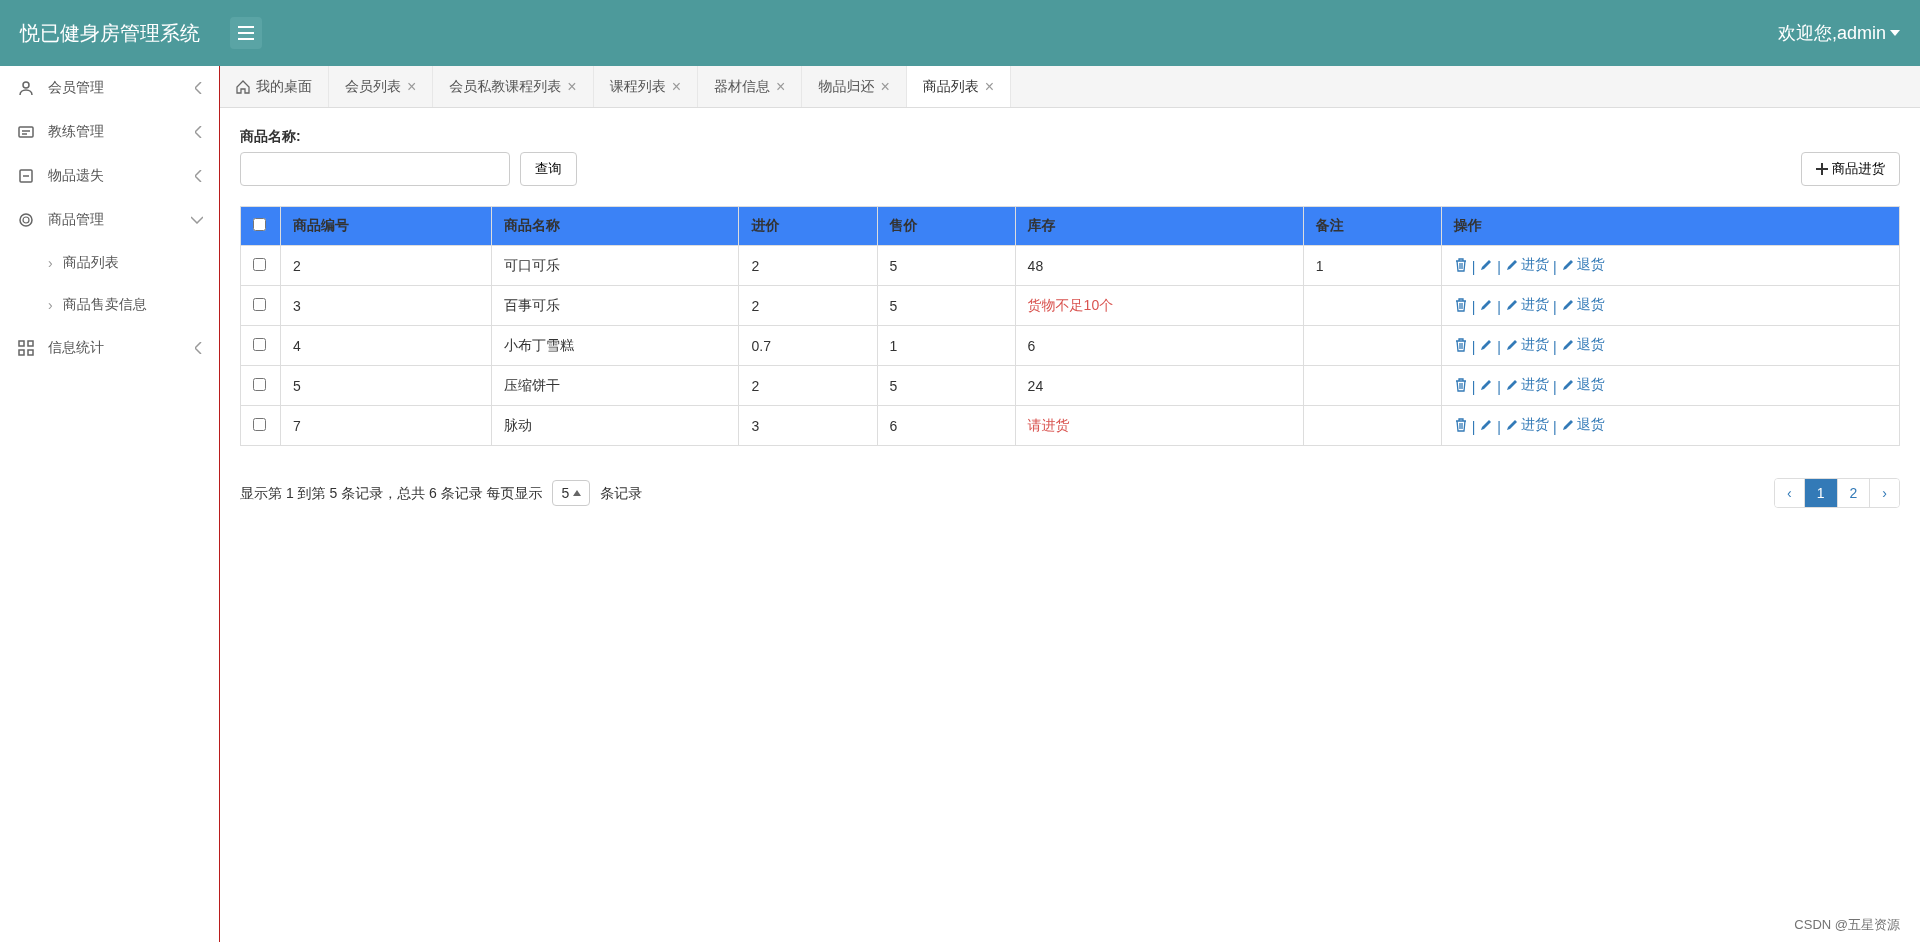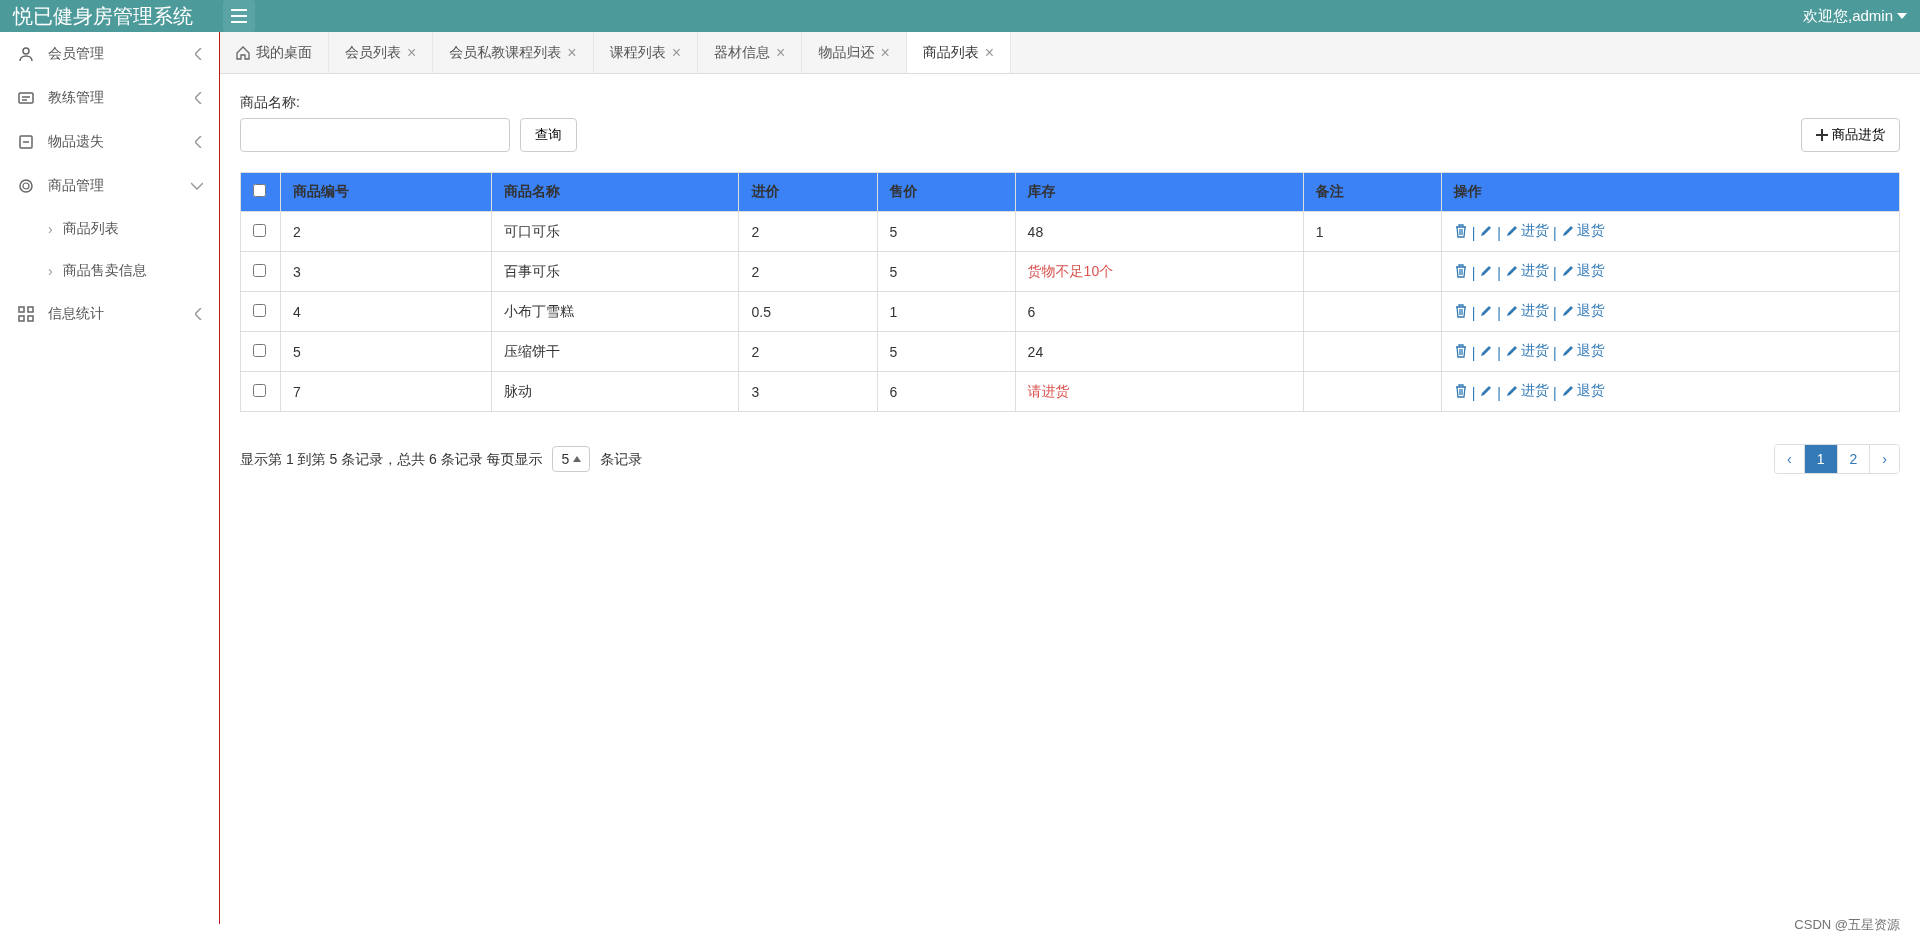--- a/index.html
+++ b/index.html
@@ -1,41 +1,41 @@
 <!DOCTYPE html>
 <html><head>
 <meta charset="utf-8">
 <style>
 * { margin: 0; padding: 0; box-sizing: border-box; }
 body { font-family: "Microsoft YaHei", "Helvetica Neue", Arial, sans-serif; font-size: 14px; color: #333; background: #fff; }
 
-.header { background: #4d9a9b; height: 32px; display: flex; align-items: center; padding: 0 13px; color: #fff; }
+.header { background: #4d9a9b; height: 66px; display: flex; align-items: center; padding: 0 20px; color: #fff; }
 .header-title { font-size: 20px; font-weight: normal; }
 .toggle-btn { margin-left: 30px; background: #5aa4a5; border: none; color: #fff; width: 32px; height: 32px; border-radius: 4px; cursor: pointer; display: flex; align-items: center; justify-content: center; }
-.header-right { margin-left: auto; font-size: 15px; cursor: pointer; display: flex; align-items: center; gap: 4px; }
+.header-right { margin-left: auto; font-size: 18px; cursor: pointer; display: flex; align-items: center; gap: 4px; }
 
 .layout { display: flex; height: calc(100vh - 50px); }
 .sidebar { width: 220px; background: #fff; border-right: 1px solid #b91c1c; overflow-y: auto; }
 .sidebar-item { display: flex; align-items: center; padding: 12px 16px; cursor: pointer; color: #555; position: relative; }
 .sidebar-icon { width: 20px; height: 20px; margin-right: 12px; display: inline-flex; align-items: center; justify-content: center; color: #666; }
 .sidebar-label { flex: 1; }
 .sidebar-chevron { color: #999; }
 .sidebar-sub { padding-left: 48px; }
 
 .main { flex: 1; display: flex; flex-direction: column; background: #fff; overflow: hidden; }
 .tabs { display: flex; background: #f5f5f5; border-bottom: 1px solid #ddd; height: 42px; align-items: stretch; }
 .tab { display: flex; align-items: center; padding: 0 16px; cursor: pointer; color: #555; gap: 6px; border-right: 1px solid #e7e7e7; }
 .tab.active { background: #fff; color: #333; }
 .tab-close { color: #999; font-size: 16px; cursor: pointer; }
 .tab-home-icon { display: inline-flex; }
 
 .content { padding: 20px; flex: 1; overflow-y: auto; }
 .search-row { display: flex; align-items: flex-end; gap: 10px; margin-bottom: 20px; }
 .search-block { display: flex; flex-direction: column; }
-.search-label { font-weight: normal; margin-bottom: 6px; }
+.search-label { font-weight: bold; margin-bottom: 6px; }
 .search-input { width: 270px; height: 34px; border: 1px solid #ccc; border-radius: 4px; padding: 0 10px; }
 .btn { height: 34px; padding: 0 14px; border: 1px solid #ccc; background: #fff; border-radius: 4px; cursor: pointer; display: inline-flex; align-items: center; gap: 4px; }
 .btn-right { margin-left: auto; }
 
 table.data { width: 100%; border-collapse: collapse; }
 table.data th, table.data td { border: 1px solid #ddd; padding: 10px 12px; text-align: left; }
 table.data th { background: #3b82f6; font-weight: bold; }
 .text-danger { color: #d9534f; }
 .action-link { color: #337ab7; cursor: pointer; display: inline-flex; align-items: center; gap: 2px; }
 .action-sep { color: #337ab7; margin: 0 4px; }
@@ -282,21 +282,21 @@
                   </span>进货</span><span class="action-sep">|</span><span class="action-link"><span>
                     <svg width="14" height="14" viewBox="0 0 14 14">
                       <path d="M2 12l1-3 7-7 2 2-7 7-3 1z" fill="#337ab7"></path>
                     </svg>
                   </span>退货</span></td>
             </tr>
             <tr>
               <td><input type="checkbox" style=""></td>
               <td>4</td>
               <td>小布丁雪糕</td>
-              <td>0.5</td>
+              <td>0.7</td>
               <td>1</td>
               <td class="">6</td>
               <td></td>
               <td><span class="action-link">
                   <span>
                     <svg width="14" height="14" viewBox="0 0 14 14">
                       <path d="M2 3h10M5 3V1h4v2M3 3l1 10h6l1-10M6 5v6M8 5v6" fill="none" stroke="#337ab7" stroke-width="1.3"></path>
                     </svg>
                   </span>
                 </span><span class="action-sep">|</span><span class="action-link">

